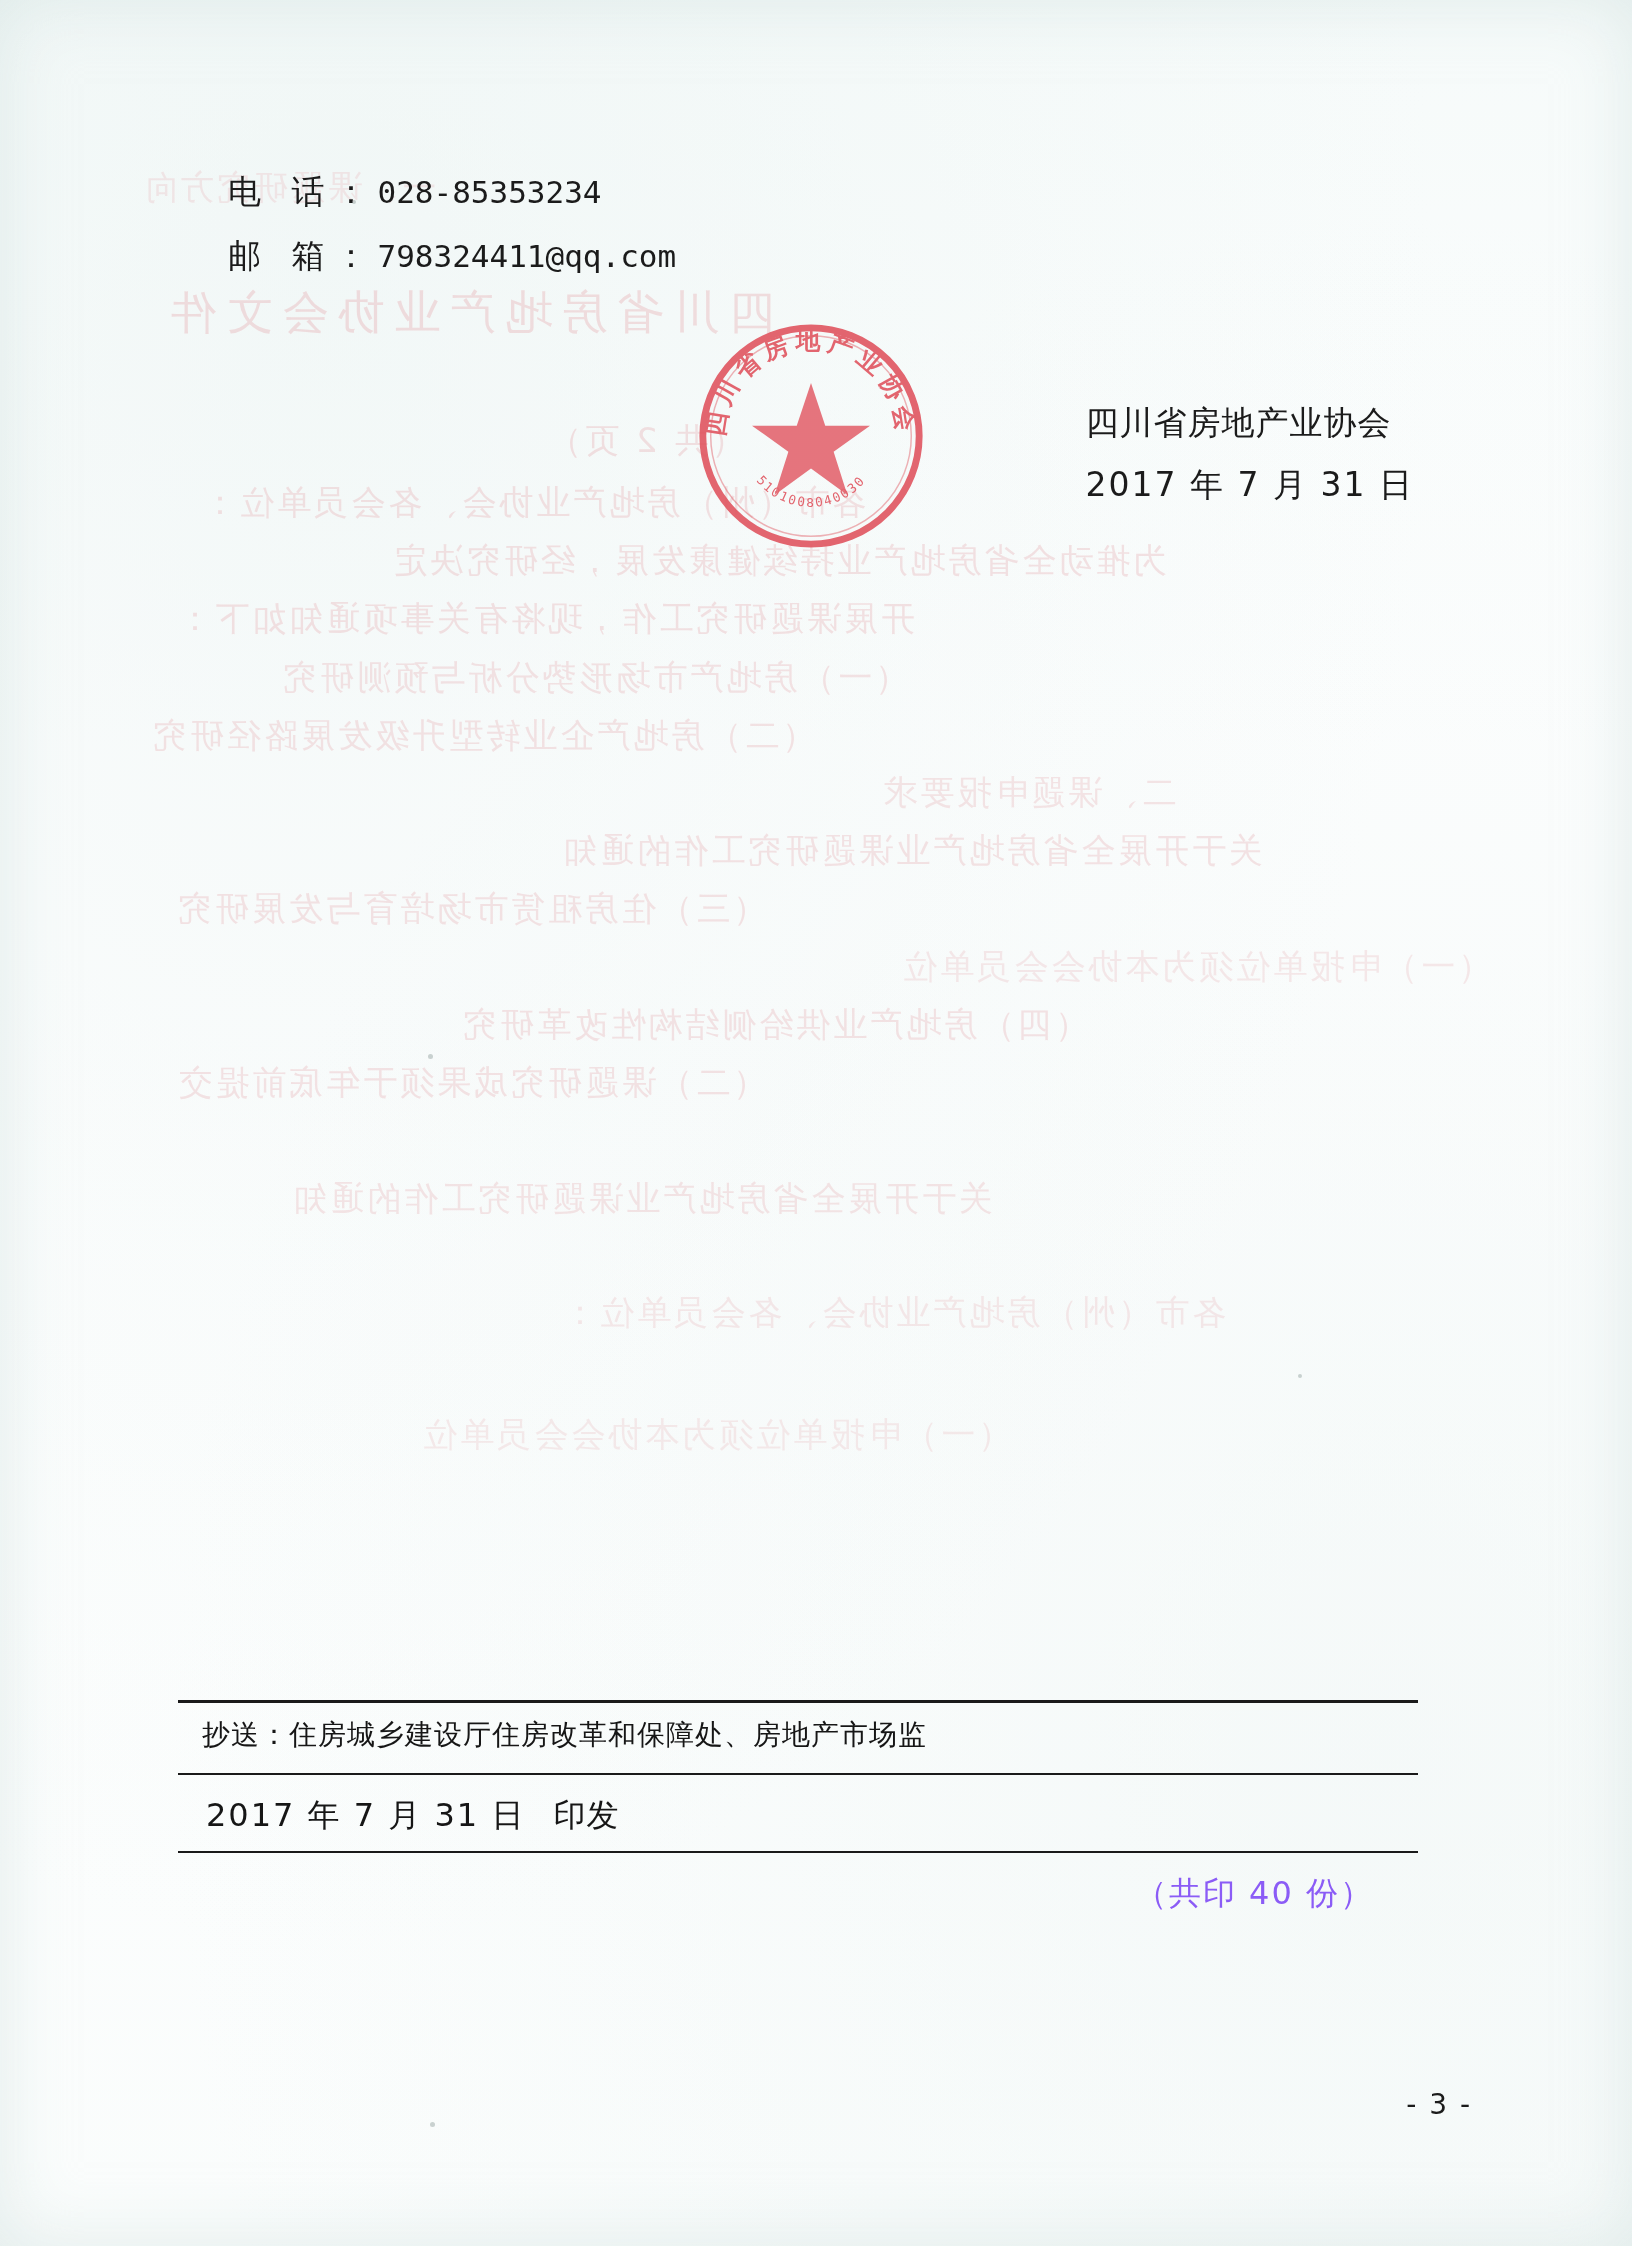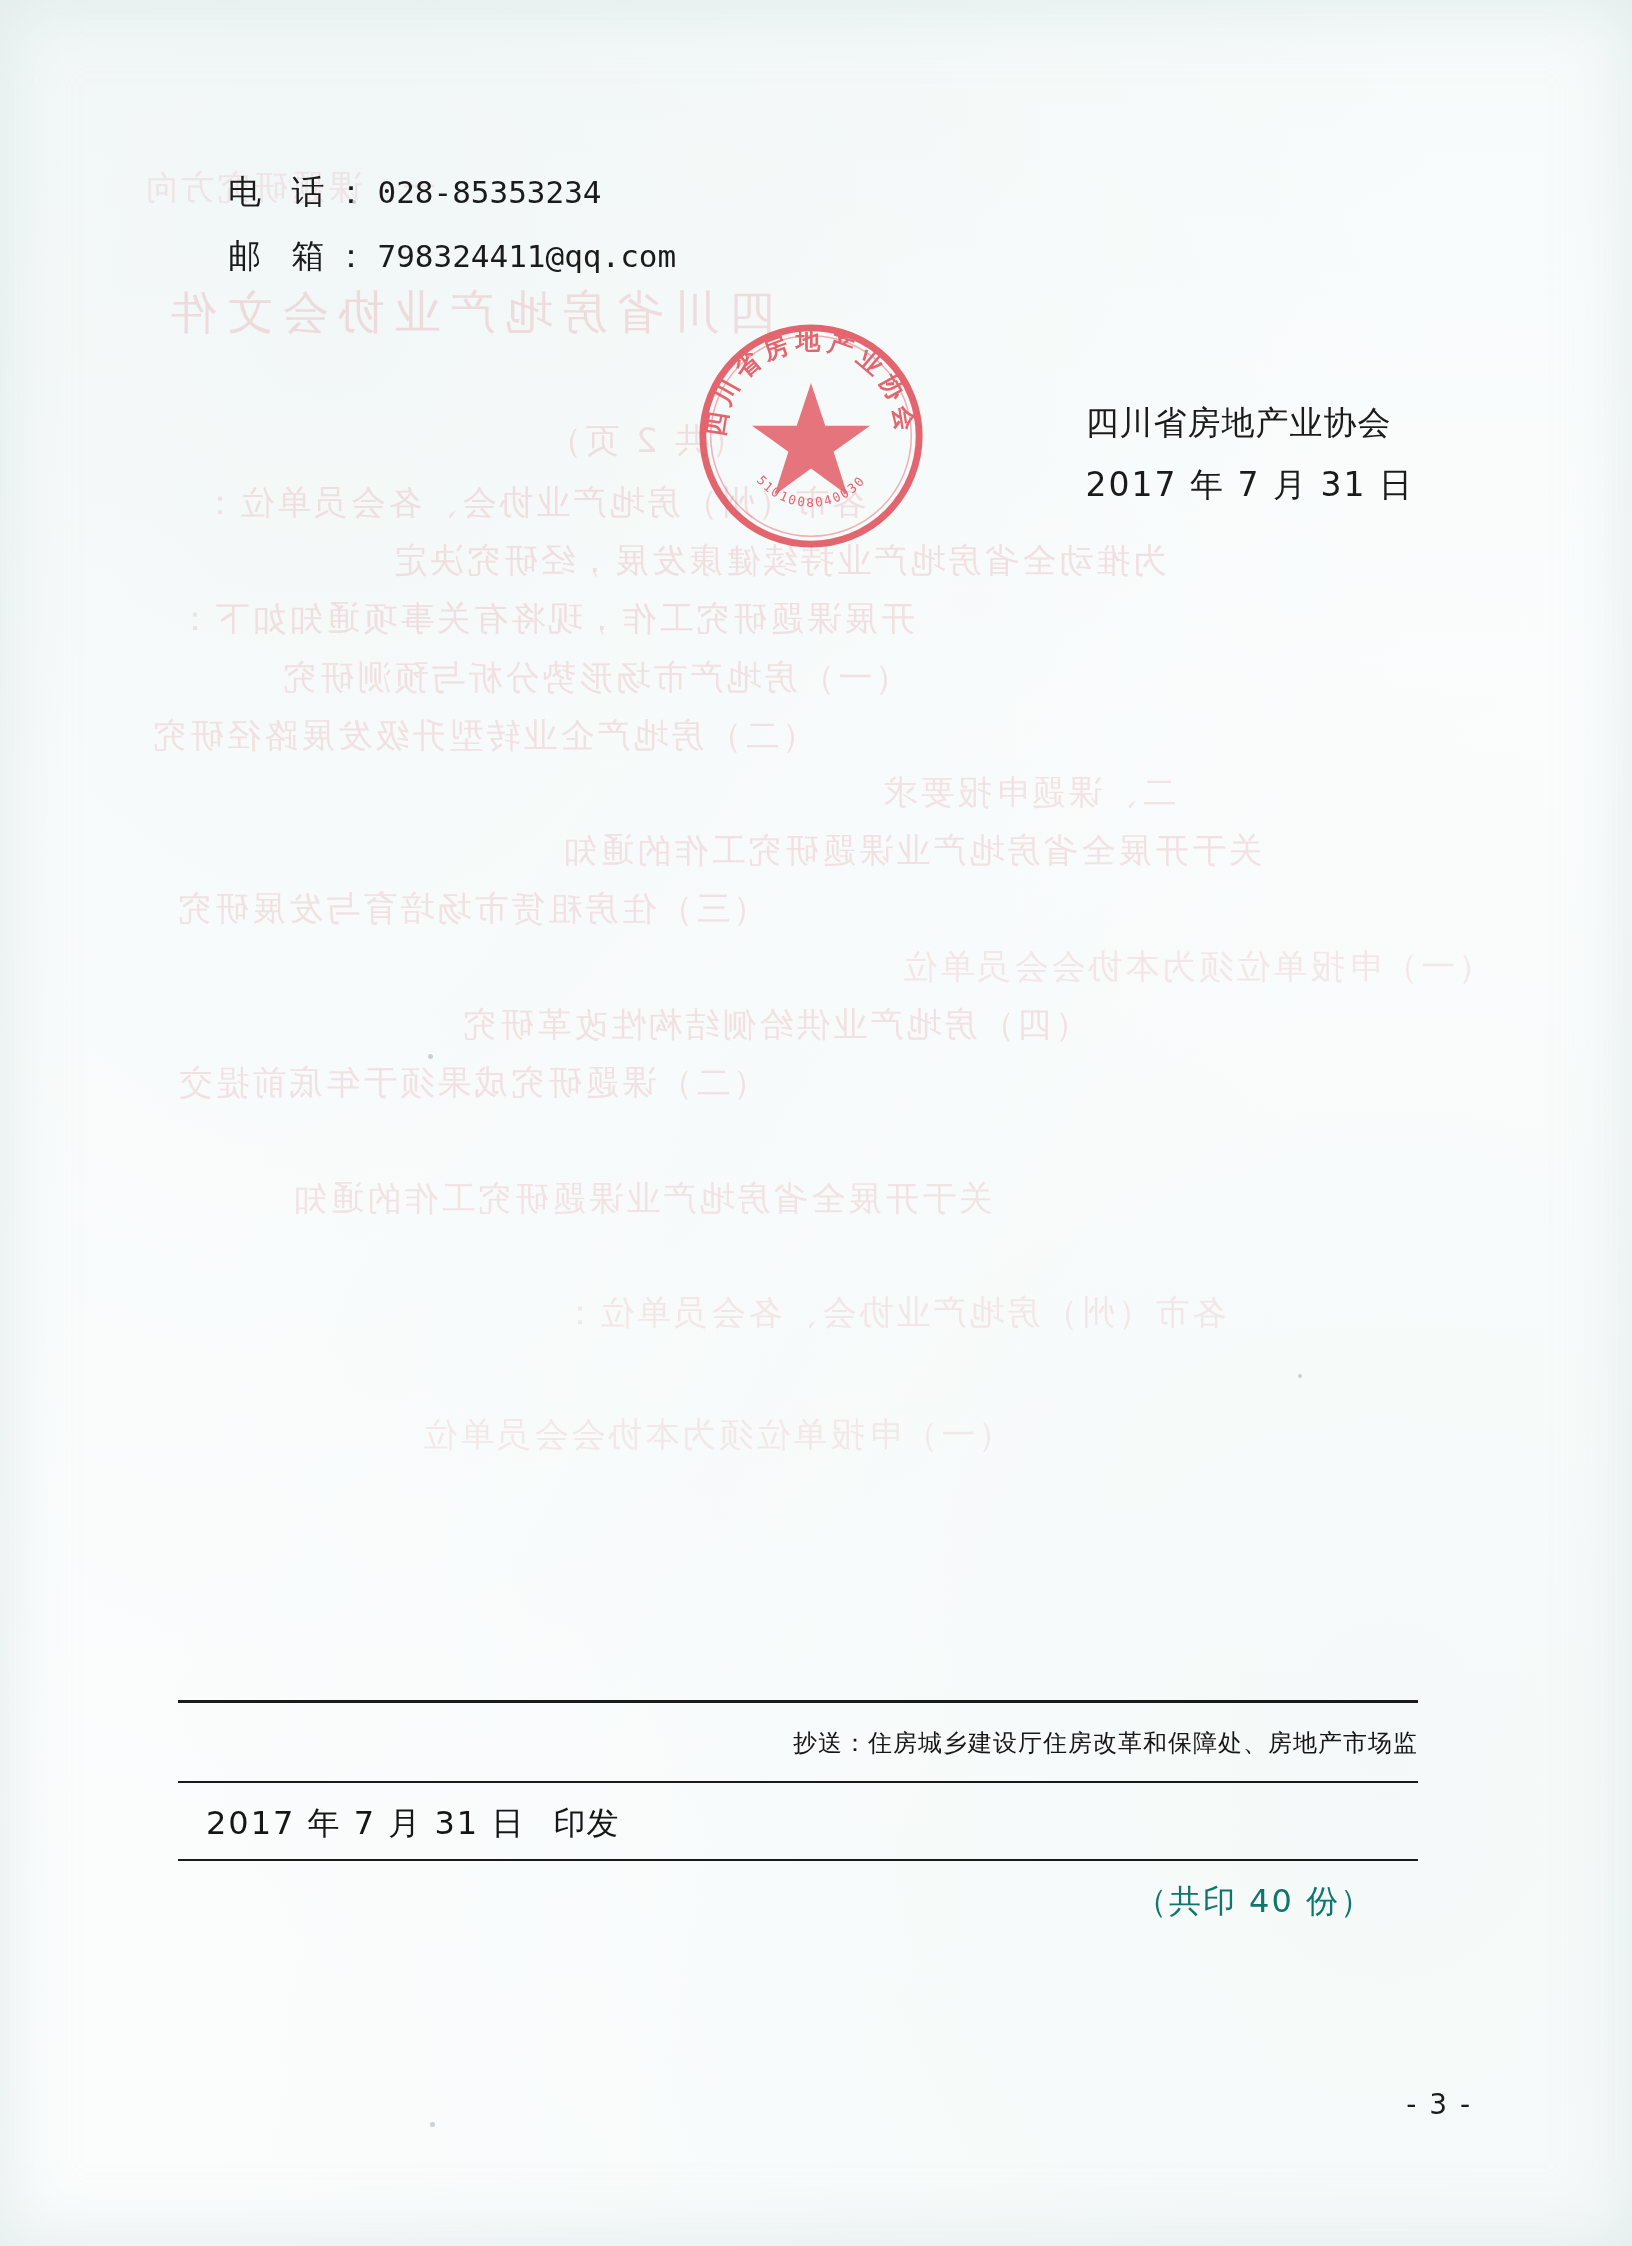--- a/index.html
+++ b/index.html
@@ -105,46 +105,45 @@
     top: 1700px;
     width: 1240px;
   }
   .rule {
     height: 3px;
     background: #1a1a1a;
     width: 100%;
   }
   .rule.thin { height: 2px; }
   .cc {
-    font-size: 24px;
+    font-size: 28px;
     line-height: 56px;
     color: #161616;
-    padding: 12px 0 10px 24px;
-    letter-spacing: 1px;
-    text-align: right;
+    padding: 4px 0 10px 24px;
+    letter-spacing: 1px;
   }
   .cc .cc-label { letter-spacing: 1px; }
   .cc-indent { padding-left: 148px; }
   .issue {
     display: flex;
     align-items: baseline;
     font-size: 32px;
     line-height: 64px;
     color: #161616;
     padding: 8px 0 4px 28px;
     letter-spacing: 1px;
   }
   .issue .issuer { min-width: 470px; }
   .issue .idate { letter-spacing: 2px; }
   .copies {
     text-align: right;
     font-size: 32px;
     line-height: 60px;
     padding: 10px 44px 0 0;
-    color: #0f766e;
+    color: #8b5cf6;
     letter-spacing: 2px;
   }
   .pagenum {
     position: absolute;
     right: 160px;
     top: 2088px;
     font-size: 28px;
     color: #1b1b1b;
     letter-spacing: 2px;
   }

